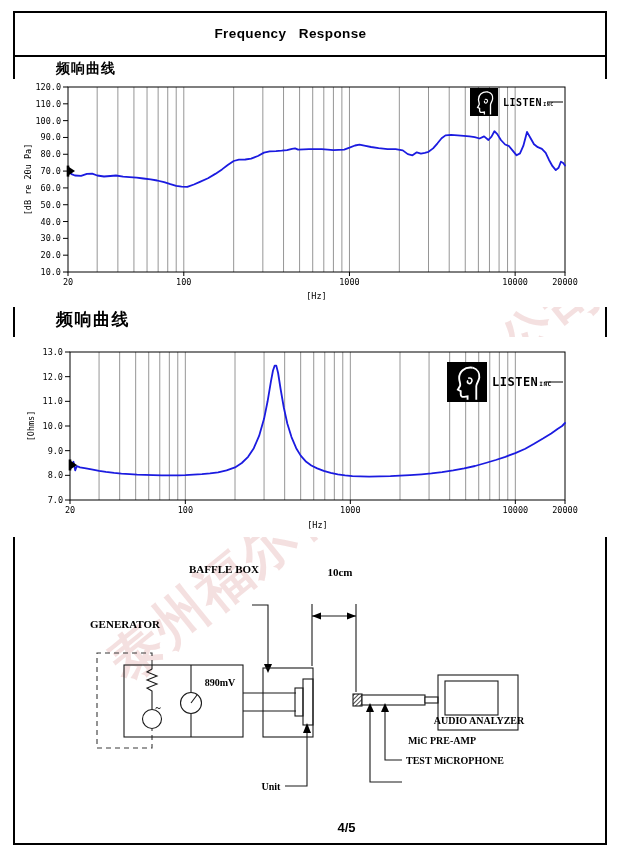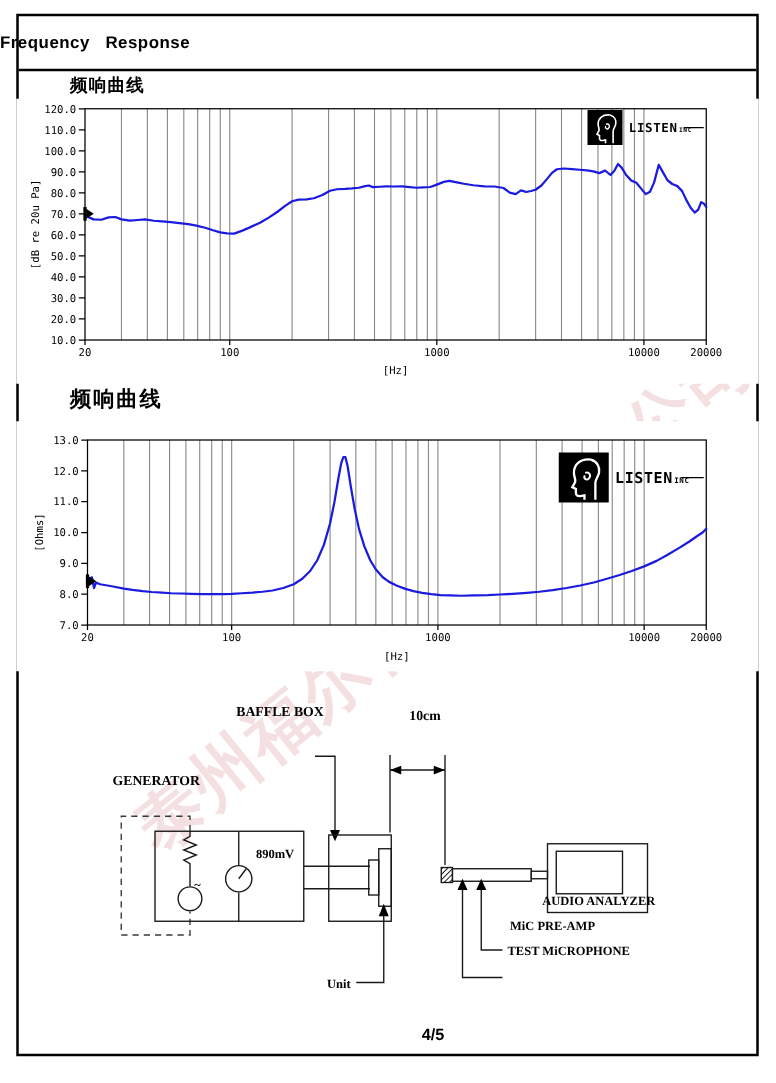--- a/index.html
+++ b/index.html
@@ -5,21 +5,21 @@
   html,body{margin:0;padding:0;}
   body{
     width:621px;height:866px;position:relative;background:#fff;
     font-family:"Liberation Sans",sans-serif;color:#000;overflow:hidden;
   }
   .page-border{
     position:absolute;left:13px;top:11px;width:594px;height:834px;
     border:2px solid #000;box-sizing:border-box;z-index:1;pointer-events:none;
   }
   .page-title{
-    position:absolute;left:0;top:26px;width:581px;
+    position:absolute;left:0;top:26px;width:581px;text-align:center;
     font-size:13.5px;font-weight:bold;white-space:pre;letter-spacing:.4px;z-index:2;
   }
   .title-divider{
     position:absolute;left:15px;top:55px;width:590px;border-top:2px solid #000;z-index:2;
   }
   .cjk-heading{position:absolute;font-weight:bold;z-index:2;font-family:"DejaVu Sans",sans-serif;margin-left:36px;}
   #fr-heading{left:20px;top:60px;font-size:14px;letter-spacing:1px;}
   #imp-heading{left:20px;top:308px;font-size:17px;letter-spacing:1.5px;}
   svg.chart{position:absolute;background:#fff;z-index:2;}
   #chart1{left:13px;top:79px;}

